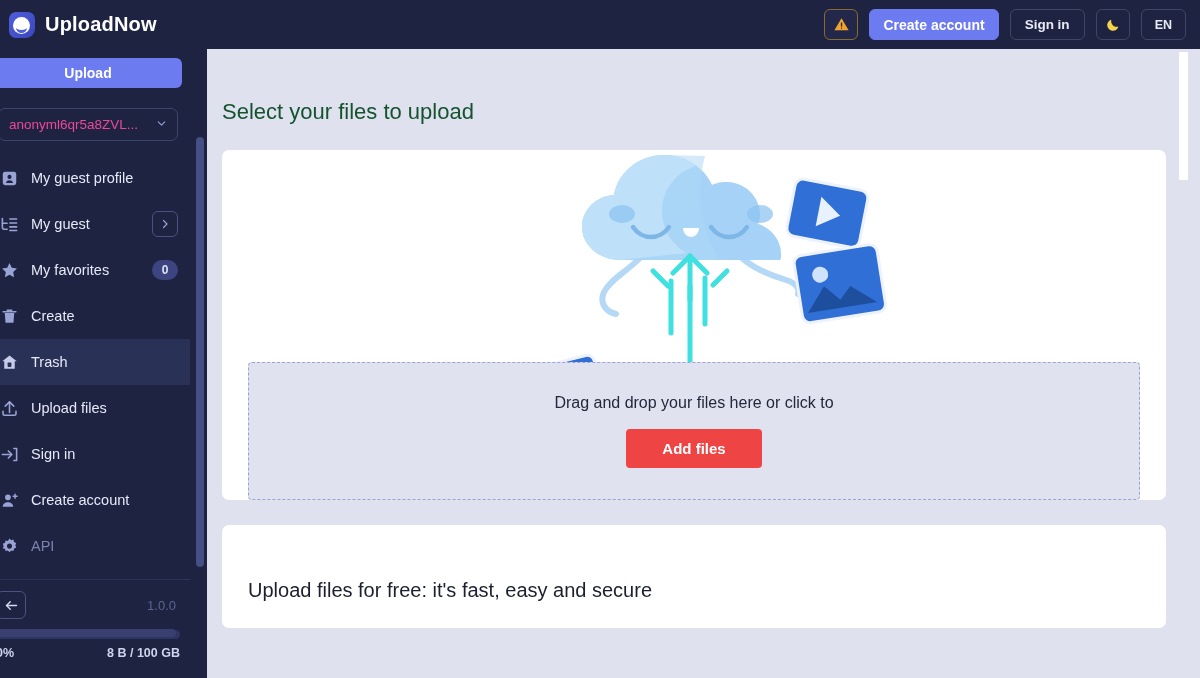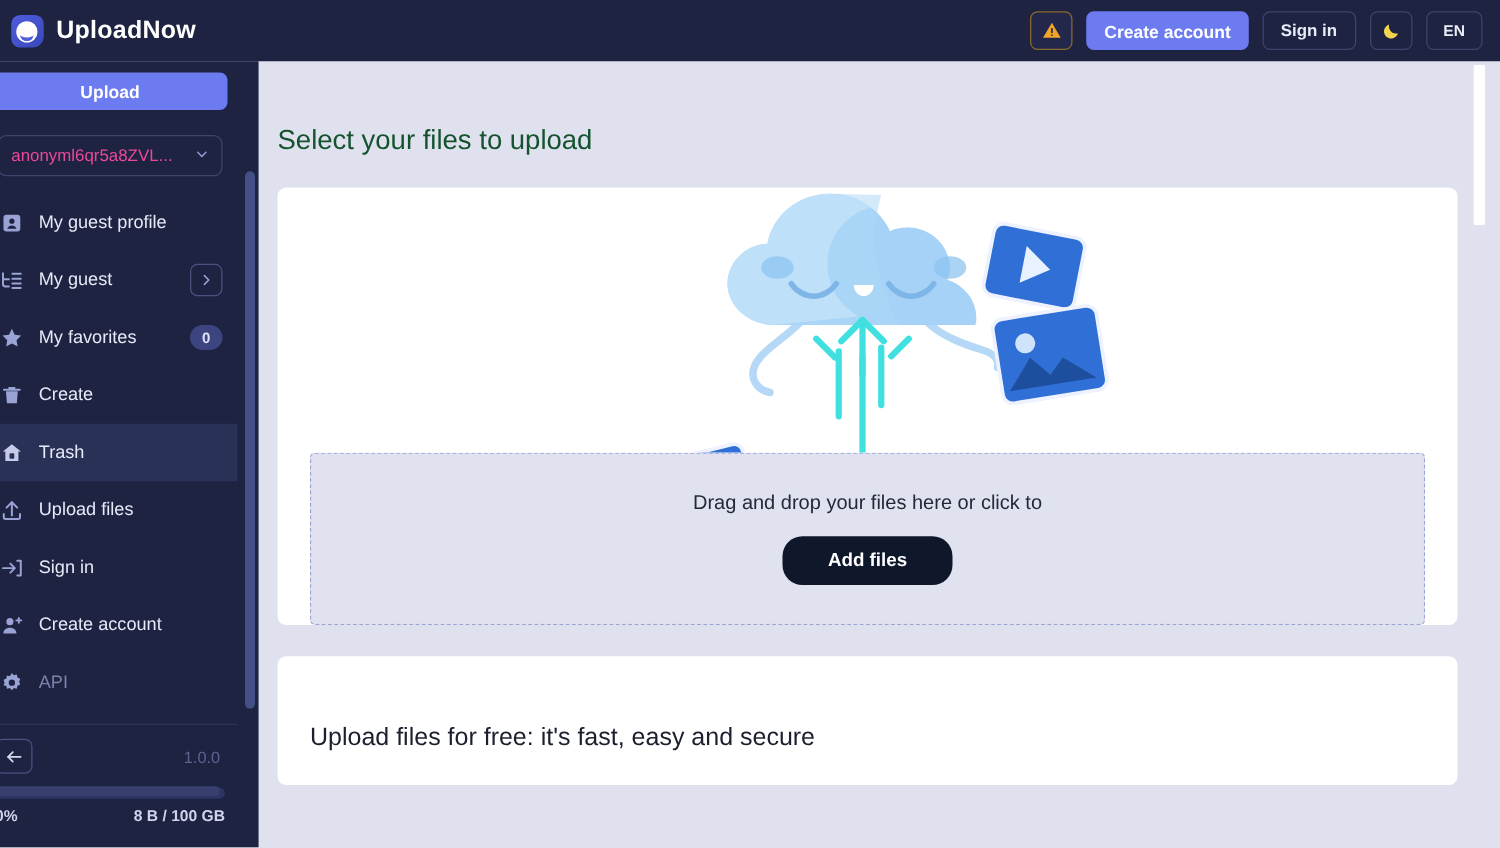--- a/index.html
+++ b/index.html
@@ -158,22 +158,22 @@
   }
   .illus { height: 212px; position: relative; }
   .dropzone {
     margin: 0 26px 12px 26px; height: 138px;
     border: 1.5px dashed #9aa3d4; border-radius: 4px; background: #e0e2f0;
     display: flex; flex-direction: column; align-items: center;
     justify-content: center; gap: 17px; text-align: center;
   }
   .dz-text { font-size: 16px; color: #23283a; }
   .add-files {
-    background: #0f172a; color: #fff; font-size: 15px; font-weight: bold;
-    border-radius: 16px; padding: 11px 36px; cursor: pointer;
+    background: #ef4444; color: #fff; font-size: 15px; font-weight: bold;
+    border-radius: 4px; padding: 11px 36px; cursor: pointer;
   }
   .welcome-card {
     margin: 25px 0 0 15px; width: 944px; background: #ffffff;
     border-radius: 7px; padding: 30px 26px 26px 26px;
   }
   .welcome-title { font-size: 19px; color: #1b1f2e; font-weight: 400; }
   .welcome-title b { font-weight: bold; }
   .tofu {
     display: inline-block; width: 9px; height: 15px;
     border: 1px solid #6d7286; vertical-align: -2px; margin-left: 1px;

